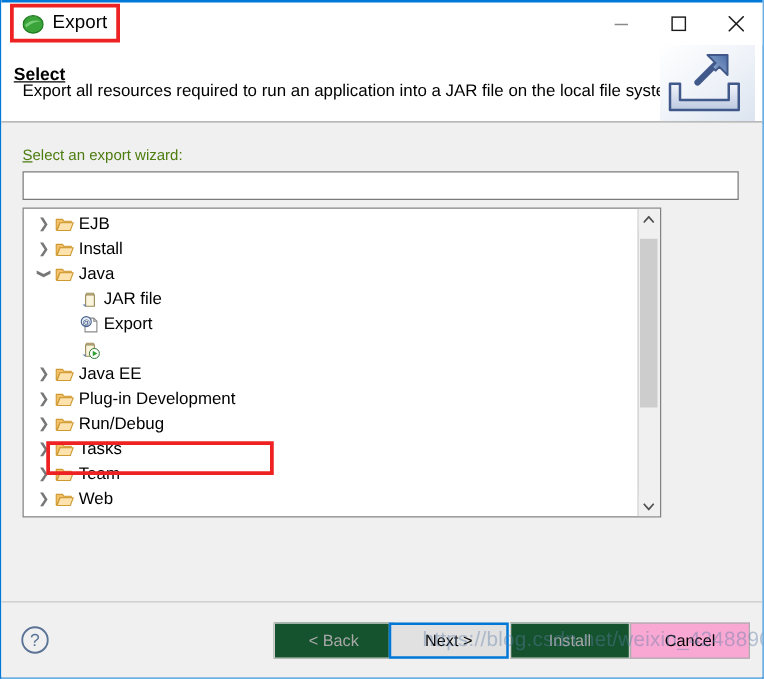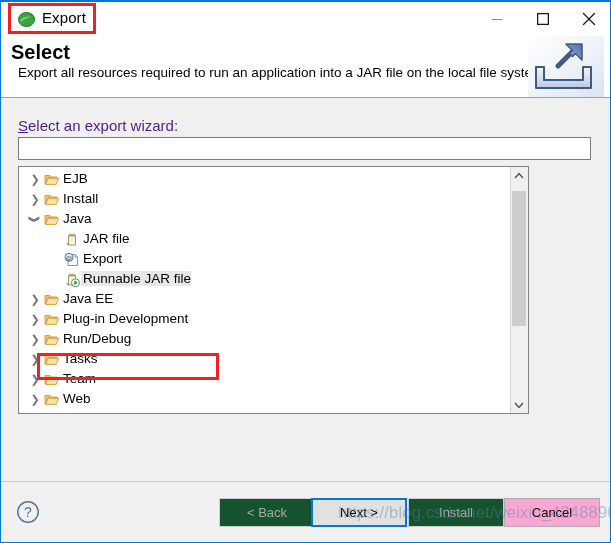--- a/index.html
+++ b/index.html
@@ -71,24 +71,25 @@
     position: absolute;
     left: 0; top: 36px;
     width: 609px;
     height: 62px;
     background: #ffffff;
     border-bottom: 1px solid #a0a0a0;
     box-sizing: border-box;
   }
   #header-title {
     position: absolute;
-    left: 10px; top: 5px;
-    font-size: 20px;
+    left: 10px; top: 15px;
+    font-size: 14px;
     font-weight: bold;
     color: #000000;
+    text-decoration: underline;
   }
   #header-desc {
     position: absolute;
     left: 17px; top: 29px;
     font-size: 13.5px;
     color: #000000;
   }
   #banner-icon {
     position: absolute;
     right: 6px; top: 0px;
@@ -99,22 +100,22 @@
   #body {
     position: absolute;
     left: 0; top: 99px;
     width: 609px;
     height: 382px;
     background: #f0f0f0;
   }
   #field-label {
     position: absolute;
     left: 17px; top: 18px;
-    font-size: 15px;
-    color: #4c1d95;
+    font-size: 12px;
+    color: #4d7c0f;
   }
   .mnem { text-decoration: underline; }
   #filter-input {
     position: absolute;
     left: 17px; top: 38px;
     width: 573px;
     height: 23px;
     box-sizing: border-box;
     border: 1px solid #7a7a7a;
     background: #ffffff;
@@ -359,21 +360,21 @@
                 <path d="M11 2.5 L11 5 L13.5 5" fill="none" stroke="#8a8a8a" stroke-width="0.9"></path>
                 <circle cx="5" cy="5.3" r="4" fill="#e9eef6" stroke="#47618f" stroke-width="0.9"></circle>
                 <text x="5" y="7.7" text-anchor="middle" font-family="Liberation Sans, sans-serif" font-size="6" fill="#2d4672">@</text>
               </svg></span><span class="tlabel">Export</span></div>
           <div class="trow indent-1 selected"><span class="ticon"><svg width="16" height="16" viewBox="0 0 16 16" style="position:absolute;left:1px;top:3px">
                 <path d="M5 2.6 L11 2.6 L11 4 L5 4 Z" fill="#f0e2b8" stroke="#9a8a5a" stroke-width="0.8"></path>
                 <path d="M4.5 4 L11.5 4 L11.5 13 L4.5 13 Z" fill="#fbf4dd" stroke="#9a8a5a" stroke-width="0.9"></path>
                 <path d="M2 11.5 L4.5 11.5 L4.5 13.6 Z" fill="#5f7fb5"></path>
                 <circle cx="11.5" cy="10.8" r="4" fill="#ffffff" stroke="#2f7a2f" stroke-width="0.8"></circle>
                 <path d="M10.2 8.6 L14 10.8 L10.2 13 Z" fill="#35a035"></path>
-              </svg></span><span class="tlabel">Runnable JAR file</span></div>
+              </svg></span></div>
           <div class="trow indent-0"><span class="twist" style="display: inline-block;">❯</span><span class="ticon"><svg width="16" height="16" viewBox="0 0 16 16" style="position:absolute;left:1px;top:3px">
                 <path d="M1 3.5 L6 3.5 L7.2 5 L13 5 L13 6 L4 6 L1.6 12 L1 12 Z" fill="#f3c06b" stroke="#d09a33" stroke-width="0.9" stroke-linejoin="round"></path>
                 <path d="M4 6.2 L14.6 6.2 L12.2 12.4 L1.6 12.4 Z" fill="#fde2ae" stroke="#d09a33" stroke-width="0.9" stroke-linejoin="round"></path>
               </svg></span><span class="tlabel">Java EE</span></div>
           <div class="trow indent-0"><span class="twist" style="display: inline-block;">❯</span><span class="ticon"><svg width="16" height="16" viewBox="0 0 16 16" style="position:absolute;left:1px;top:3px">
                 <path d="M1 3.5 L6 3.5 L7.2 5 L13 5 L13 6 L4 6 L1.6 12 L1 12 Z" fill="#f3c06b" stroke="#d09a33" stroke-width="0.9" stroke-linejoin="round"></path>
                 <path d="M4 6.2 L14.6 6.2 L12.2 12.4 L1.6 12.4 Z" fill="#fde2ae" stroke="#d09a33" stroke-width="0.9" stroke-linejoin="round"></path>
               </svg></span><span class="tlabel">Plug-in Development</span></div>
           <div class="trow indent-0"><span class="twist" style="display: inline-block;">❯</span><span class="ticon"><svg width="16" height="16" viewBox="0 0 16 16" style="position:absolute;left:1px;top:3px">
                 <path d="M1 3.5 L6 3.5 L7.2 5 L13 5 L13 6 L4 6 L1.6 12 L1 12 Z" fill="#f3c06b" stroke="#d09a33" stroke-width="0.9" stroke-linejoin="round"></path>

